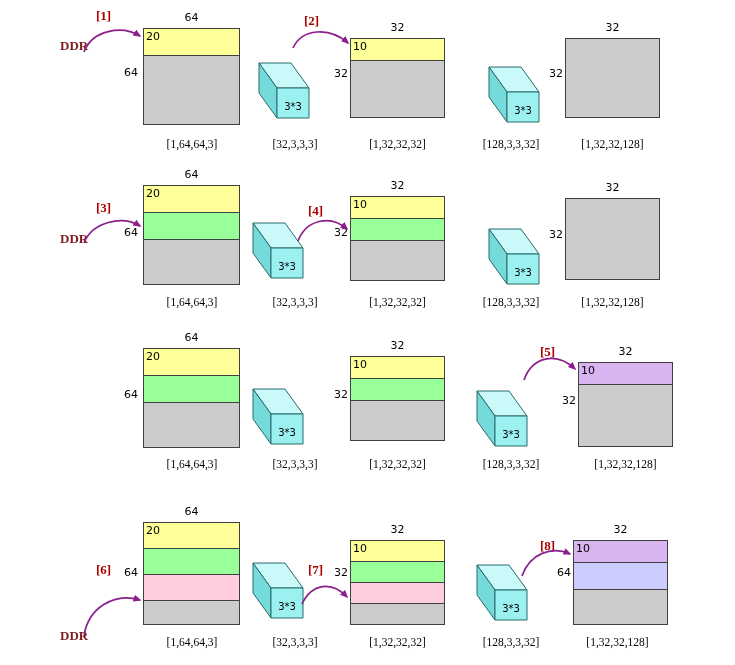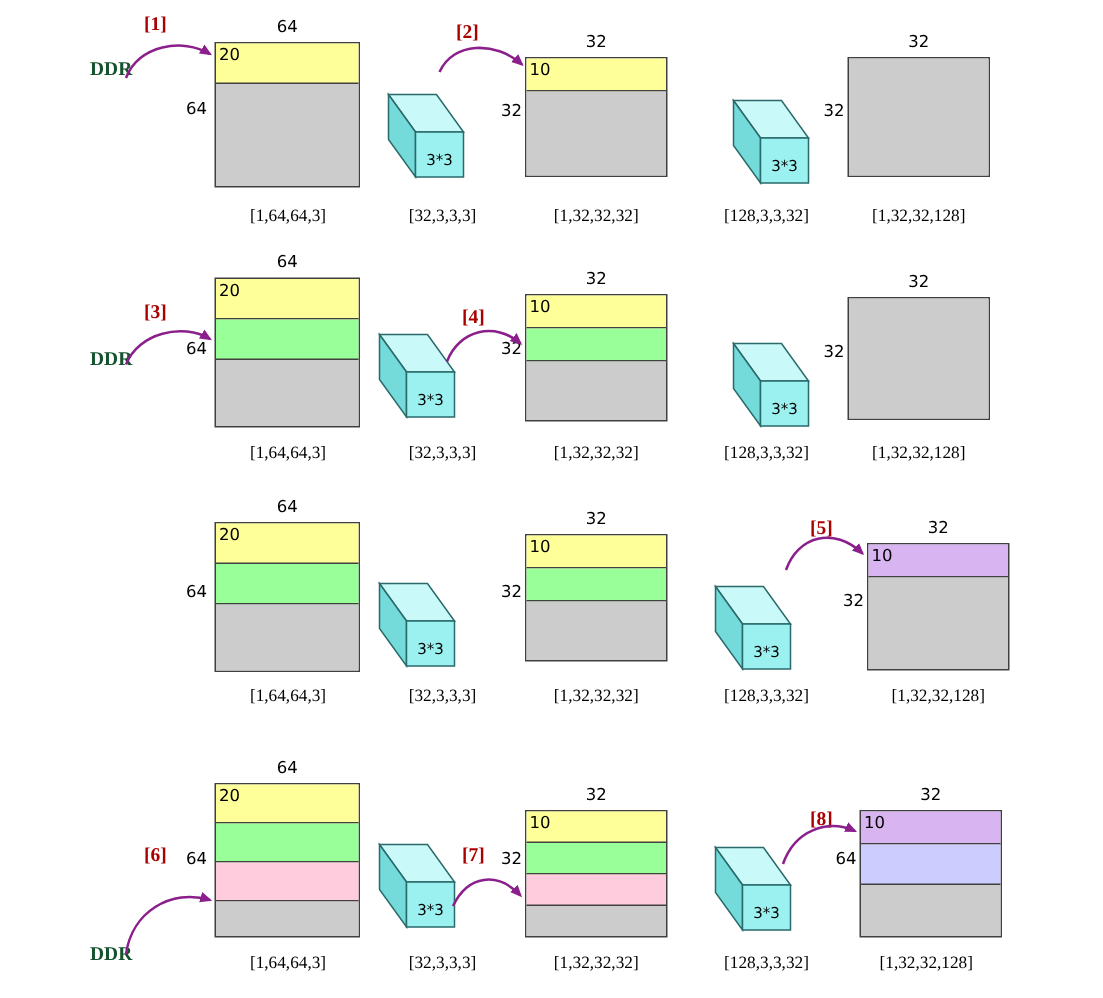--- a/index.html
+++ b/index.html
@@ -9,21 +9,21 @@
   .strip{position:relative;box-sizing:border-box;width:100%;border-bottom:1px solid #404040;}
   .strip:last-child{border-bottom:none;}
   .tile{position:absolute;left:2px;top:1px;font-size:11px;color:#000;}
   .dim{position:absolute;font-size:11px;color:#000;white-space:nowrap;}
   .dim.top{text-align:center;}
   .dim.left{text-align:right;}
   .shape{position:absolute;font-size:11.5px;color:#000;text-align:center;white-space:nowrap;
          font-family:"Liberation Serif", serif;}
   .step{position:absolute;font-size:13px;font-weight:bold;color:var(--step);
         font-family:"Liberation Serif", serif;}
-  .ddr{position:absolute;font-size:13px;font-weight:bold;color:#14532d;
+  .ddr{position:absolute;font-size:13px;font-weight:bold;color:#7f1d1d;
        font-family:"Liberation Serif", serif;}
   .kernel{position:absolute;width:58px;height:60px;}
   .k-front{fill:var(--kernel-front);stroke:#2a6a6a;stroke-width:1;}
   .k-top{fill:var(--kernel-top);stroke:#2a6a6a;stroke-width:1;}
   .k-side{fill:var(--kernel-side);stroke:#2a6a6a;stroke-width:1;}
   .k-label{font-size:10px;text-anchor:middle;fill:#000;font-family:"DejaVu Sans",sans-serif;}
   .arrows{position:absolute;left:0;top:0;pointer-events:none;}
   .arrow{fill:none;stroke:var(--arrow);stroke-width:1.7;}
   .ah{fill:var(--arrow);}
   .bg-yellow{background:var(--yellow);}

